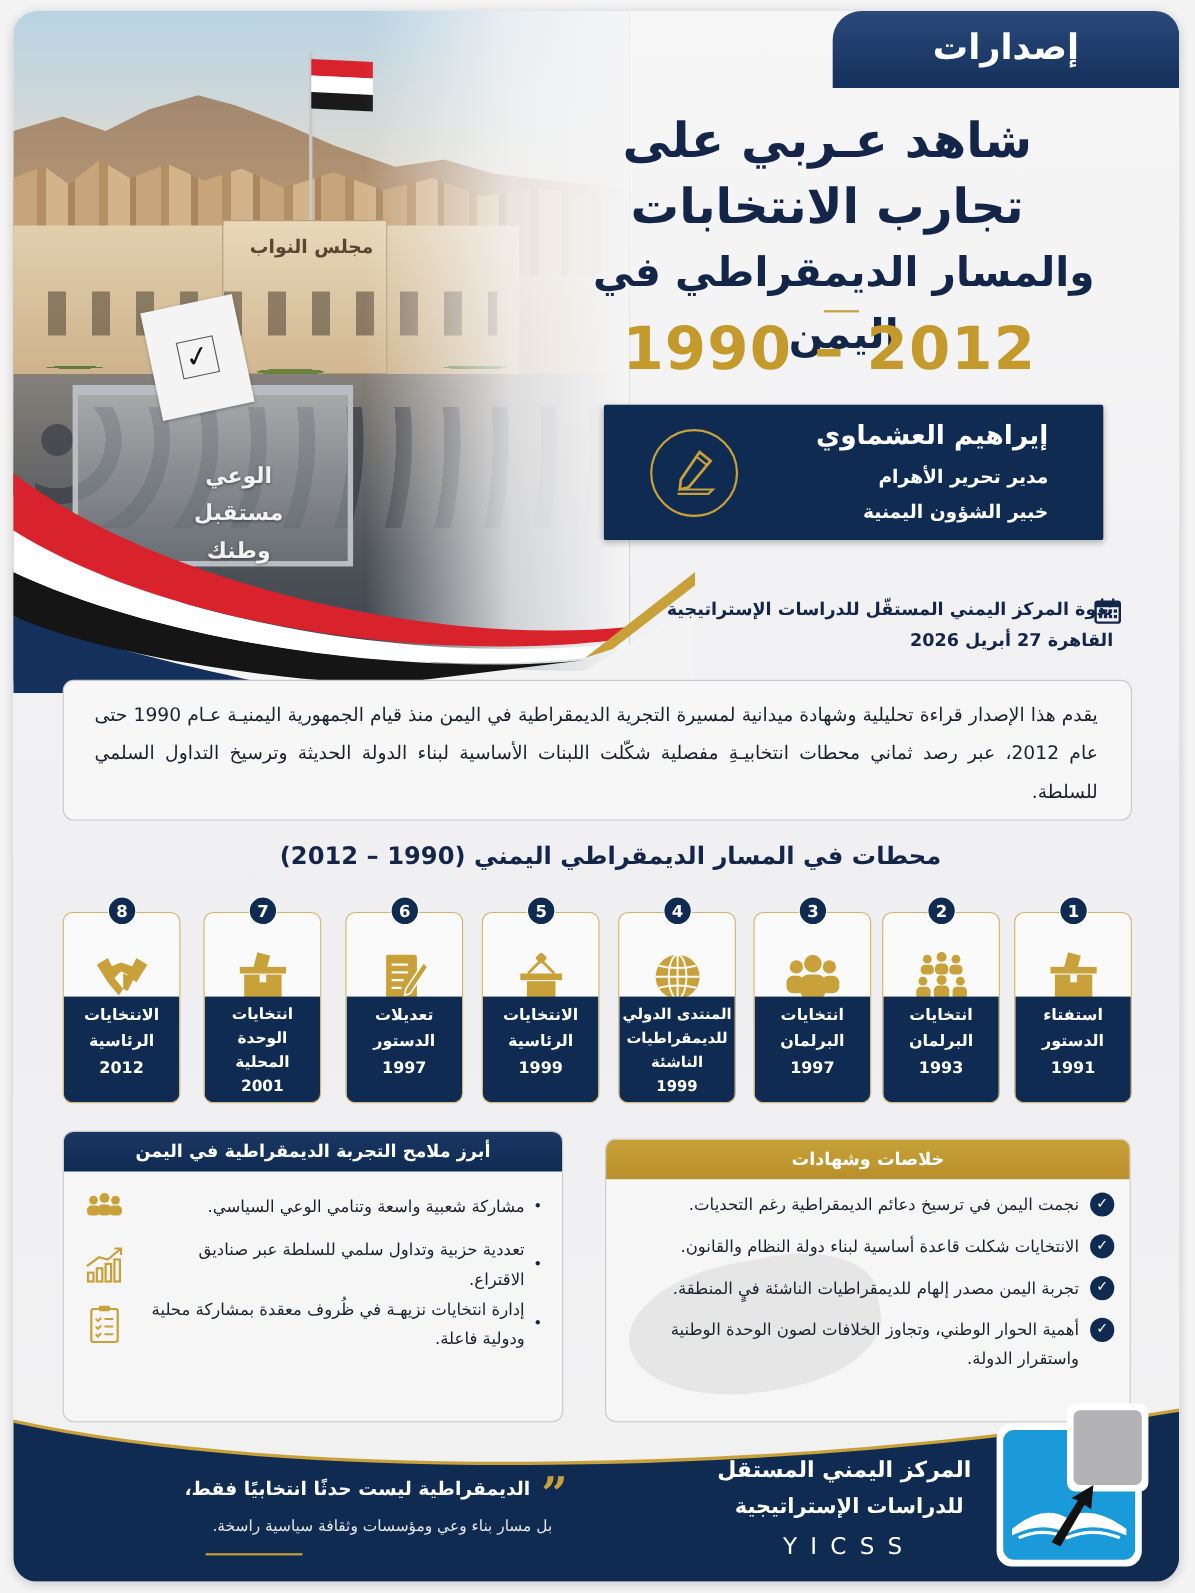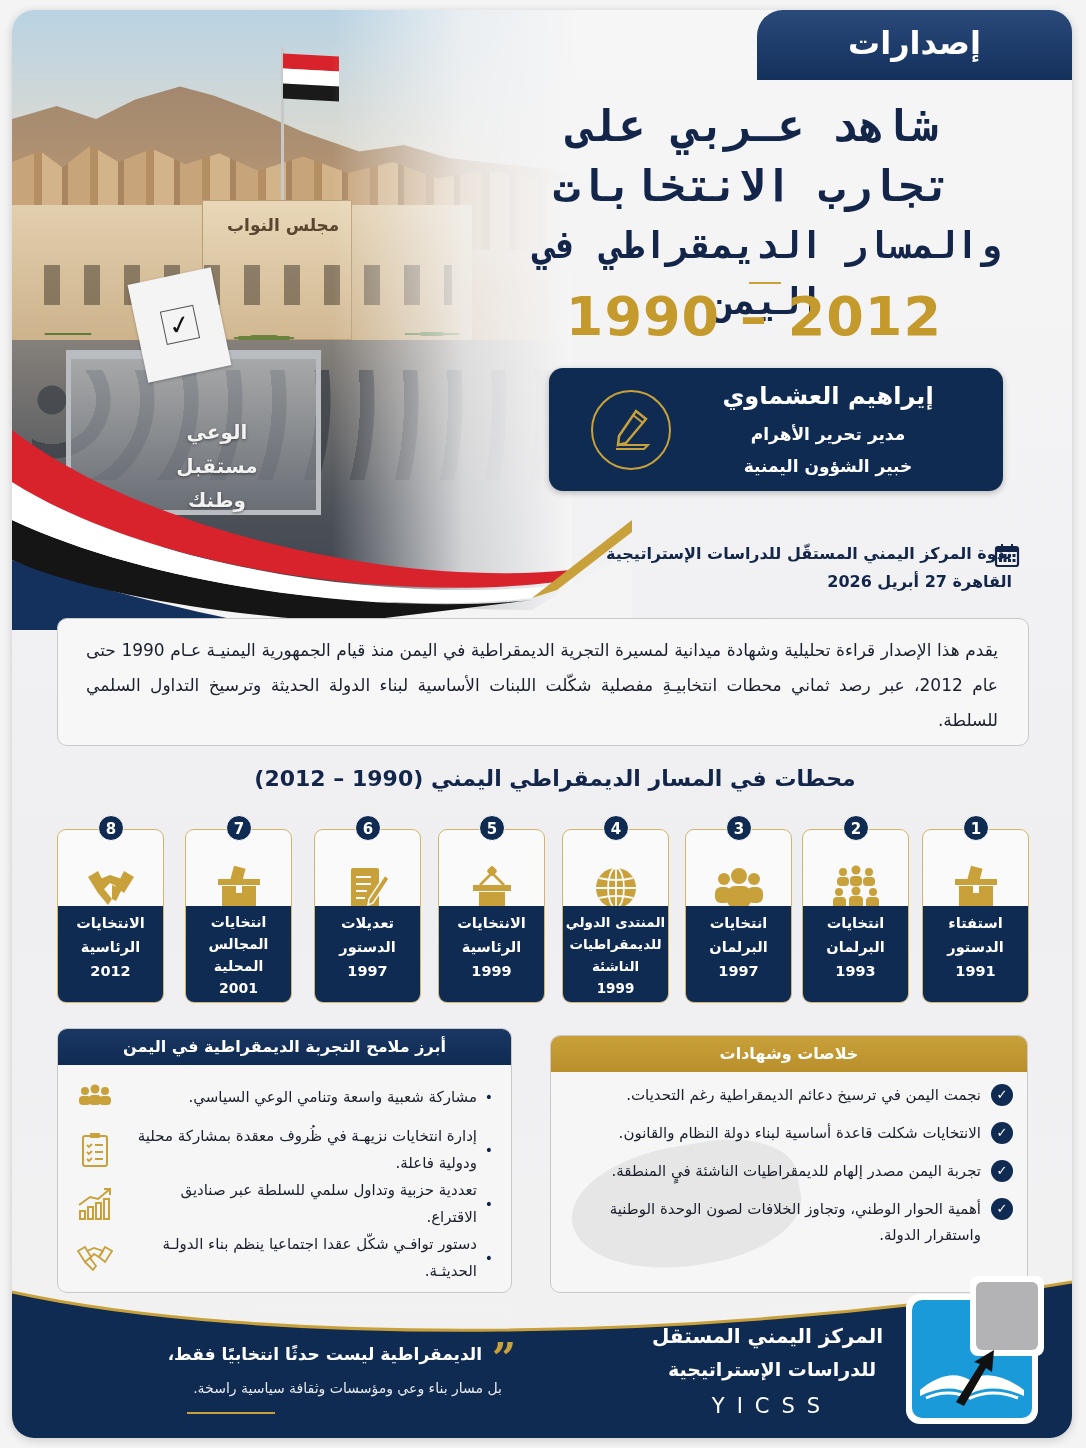--- a/index.html
+++ b/index.html
@@ -93,34 +93,34 @@
   .swoosh { position: absolute; left: 0; top: 400px; width: 620px; height: 220px; }
 
   
   .tag {
     position: absolute; right: 0; top: 0; width: 315px; height: 70px;
     background: linear-gradient(180deg, #2a4a7a, #14305c); border-top-left-radius: 26px;
     color: #fff; font-size: 32px; font-weight: bold; text-align: center; line-height: 66px;
   }
   .main-title {
     position: absolute; right: 60px; top: 90px; width: 520px; text-align: center;
-    color: #13264a; font-weight: bold; font-family: Liberation Mono, monospace;
+    color: #13264a; font-weight: bold;
   }
   .main-title .l1 { font-size: 44px; line-height: 58px; }
   .main-title .l2 { font-size: 44px; line-height: 62px; }
   .main-title .l3 { font-size: 37px; line-height: 56px; margin-right: -30px; }
   .title-rule { position: absolute; left: 737px; top: 272px; width: 32px; height: 2px; background: #c9a13a; }
   .years {
     position: absolute; right: 130px; top: 275px; font-size: 54px; font-weight: bold; color: #c59a2c;
     letter-spacing: 1px; direction: ltr;
   }
 
   .author-card {
     position: absolute; left: 537px; top: 358px; width: 454px; height: 123px;
-    background: #0f2b52; border-radius: 14px; color: #fff; text-align: center;
+    background: #0f2b52; border-radius: 2px; color: #fff; 
     box-shadow: 0 2px 6px rgba(0,0,0,0.25);
   }
   .author-card .name { position: absolute; right: 50px; top: 14px; width: 250px; font-size: 24px; font-weight: bold; }
   .author-card .role1 { position: absolute; right: 50px; top: 56px; width: 250px; font-size: 17px; font-weight: bold; }
   .author-card .role2 { position: absolute; right: 50px; top: 88px; width: 250px; font-size: 17px; font-weight: bold; }
   .author-card .pen {
     position: absolute; left: 42px; top: 22px; width: 80px; height: 80px; border: 2px solid #c9a13a; border-radius: 50%;
     display: flex; align-items: center; justify-content: center;
   }
 
@@ -429,21 +429,21 @@
       <div class="num">7</div>
       <div class="frame">
         <svg class="icon" viewBox="0 0 50 46">
             <rect x="18" y="2" width="12" height="14" fill="#c9a13a" transform="rotate(15 24 9)"></rect>
             <rect x="4" y="14" width="42" height="6" fill="#c9a13a"></rect>
             <rect x="8" y="21" width="34" height="23" fill="#c9a13a"></rect>
             <rect x="22" y="21" width="6" height="7" fill="#fafafa"></rect>
           </svg>
         <div class="bottom" style="font-size:14px;line-height:22px;">
           <div>انتخايات</div>
-          <div>المجالس</div>
+          <div>الوحدة</div>
           <div>المحلية</div>
           <div>2001</div>
         </div>
       </div>
     </div>
     <div class="station" style="left:0px">
       <div class="num">8</div>
       <div class="frame">
         <svg class="icon" viewBox="0 0 50 46">
             <g fill="#c9a13a">
@@ -472,54 +472,44 @@
               <circle cx="9" cy="13" r="4"></circle>
               <circle cx="19" cy="11" r="4.5"></circle>
               <circle cx="29" cy="13" r="4"></circle>
               <rect x="3" y="18" width="12" height="9" rx="4"></rect>
               <rect x="13" y="17" width="12" height="10" rx="4"></rect>
               <rect x="23" y="18" width="12" height="9" rx="4"></rect>
             </g>
           </svg>
       </li>
       <li>
+        <span>تعددية حزبية وتداول سلمي للسلطة عبر صناديق الاقتراع.</span>
+        <svg class="ficon" viewBox="0 0 38 38">
+            <g fill="none" stroke="#c9a13a" stroke-width="2">
+              <rect x="4" y="26" width="5" height="8"></rect>
+              <rect x="12" y="22" width="5" height="12"></rect>
+              <rect x="20" y="18" width="5" height="16"></rect>
+              <rect x="28" y="14" width="5" height="20"></rect>
+              <path d="M3 20 L14 12 L22 14 L34 4"></path>
+              <path d="M28 4 L34 4 L34 10"></path>
+            </g>
+          </svg>
+      </li>
+      <li>
         <span>إدارة انتخايات نزيهـة في ظُروف معقدة بمشاركة محلية ودولية فاعلة.</span>
         <svg class="ficon" viewBox="0 0 38 38">
             <rect x="7" y="5" width="24" height="30" rx="2" fill="none" stroke="#c9a13a" stroke-width="2"></rect>
             <rect x="14" y="2" width="10" height="5" rx="1" fill="#c9a13a"></rect>
             <g stroke="#c9a13a" stroke-width="1.8" fill="none">
               <path d="M11 14 l2 2 l3 -3"></path>
               <line x1="19" y1="14" x2="27" y2="14"></line>
               <path d="M11 21 l2 2 l3 -3"></path>
               <line x1="19" y1="21" x2="27" y2="21"></line>
               <path d="M11 28 l2 2 l3 -3"></path>
               <line x1="19" y1="28" x2="27" y2="28"></line>
-            </g>
-          </svg>
-      </li>
-      <li>
-        <span>تعددية حزبية وتداول سلمي للسلطة عبر صناديق الاقتراع.</span>
-        <svg class="ficon" viewBox="0 0 38 38">
-            <g fill="none" stroke="#c9a13a" stroke-width="2">
-              <rect x="4" y="26" width="5" height="8"></rect>
-              <rect x="12" y="22" width="5" height="12"></rect>
-              <rect x="20" y="18" width="5" height="16"></rect>
-              <rect x="28" y="14" width="5" height="20"></rect>
-              <path d="M3 20 L14 12 L22 14 L34 4"></path>
-              <path d="M28 4 L34 4 L34 10"></path>
-            </g>
-          </svg>
-      </li>
-      <li>
-        <span>دستور توافـي شكّل عقدا اجتماعيا ينظم بناء الدولـة الحديثـة.</span>
-        <svg class="ficon" viewBox="0 0 38 38">
-            <g fill="none" stroke="#c9a13a" stroke-width="1.8">
-              <path d="M2 12 L9 8 L15 18 L9 23 Z"></path>
-              <path d="M36 12 L29 8 L23 18 L29 23 Z"></path>
-              <path d="M11 12 L18 9 L27 12 L23 18 L18 15 L14 19 L20 27 L17 31 L9 23"></path>
             </g>
           </svg>
       </li>
     </ul>
   </div>
 
   <div class="conclusions">
     <div class="head">خلاصات وشهادات</div>
     <div class="map"></div>
     <ul>

